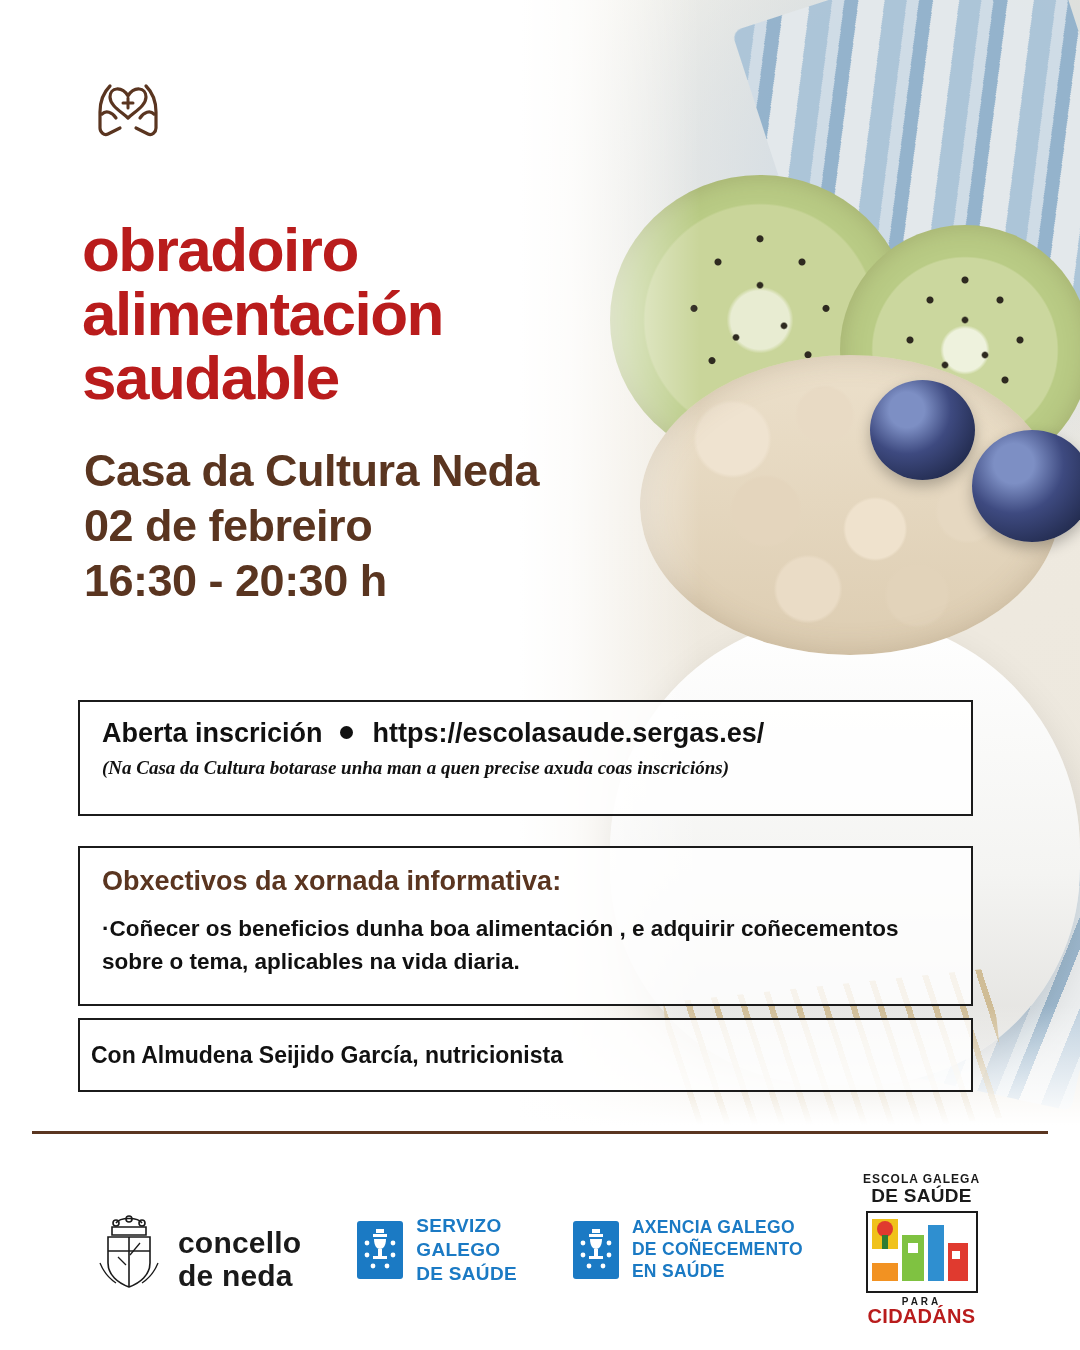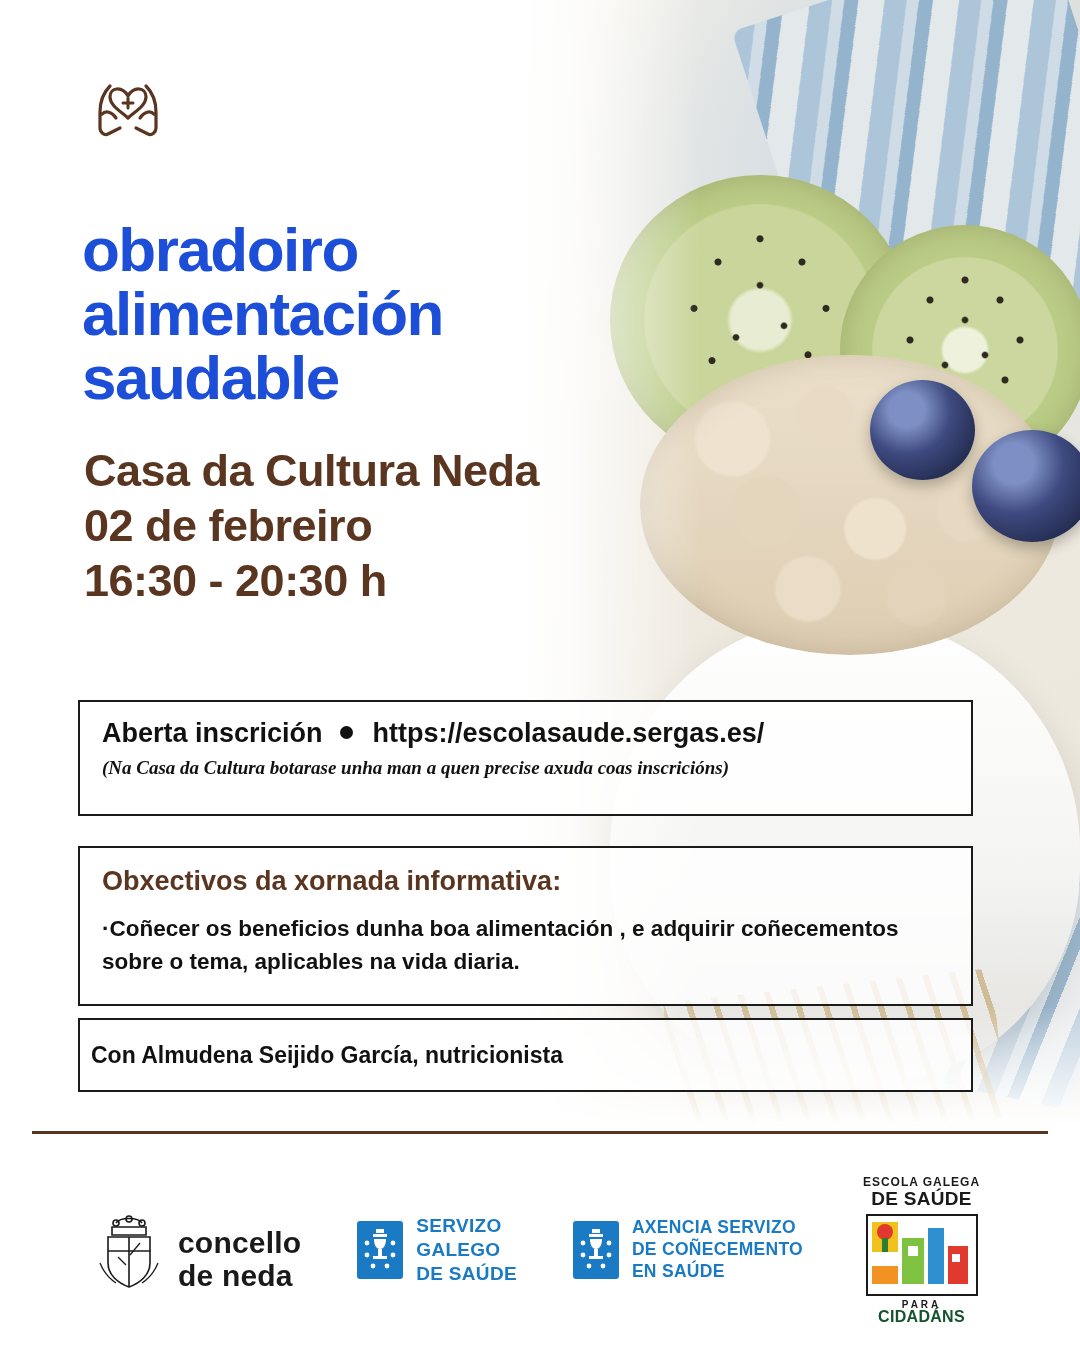--- a/index.html
+++ b/index.html
@@ -149,21 +149,21 @@
 
   
   .headline {
     position: absolute;
     left: 82px; top: 218px;
     width: 620px;
     font-size: 62px;
     line-height: 1.03;
     font-weight: 700;
     letter-spacing: -1.5px;
-    color: #1d4ed8;
+    color: #b91c1c;
   }
   .headline div { white-space: nowrap; }
 
   .subhead {
     position: absolute;
     left: 84px; top: 444px;
     width: 620px;
     font-size: 45px;
     line-height: 1.22;
     font-weight: 700;
@@ -313,23 +313,23 @@
     overflow: hidden;
     background: #ffffff;
   }
   .escola-para {
     font-size: 10px;
     letter-spacing: 3px;
     font-weight: 700;
     color: #1a1a1a;
   }
   .escola-cidadans {
-    font-size: 16px;
-    font-weight: 700;
-    color: #14532d;
+    font-size: 20px;
+    font-weight: 700;
+    color: #b91c1c;
     letter-spacing: .3px;
     margin-top: -2px;
     text-align: right;
   }
 </style>
 </head>
 <body>
 
 <div class="poster">
 
@@ -452,21 +452,21 @@
           <rect x="16" y="35" width="14" height="3"></rect>
           <circle cx="10" cy="22" r="2.4"></circle>
             <circle cx="36" cy="22" r="2.4"></circle>
           <circle cx="10" cy="34" r="2.4"></circle>
             <circle cx="36" cy="34" r="2.4"></circle>
           <circle cx="16" cy="45" r="2.4"></circle>
             <circle cx="30" cy="45" r="2.4"></circle>
         </svg>
       </div>
       <div class="axencia-text">
-        <div>AXENCIA SERVIZO</div>
+        <div>AXENCIA GALEGO</div>
         <div>DE COÑECEMENTO</div>
         <div>EN SAÚDE</div>
       </div>
     </div>
 
     <div class="logo-escola">
       <div class="escola-top">ESCOLA GALEGA</div>
       <div class="escola-saude">DE SAÚDE</div>
       <div class="escola-art">
         <svg viewBox="0 0 104 74" width="104" height="74">

